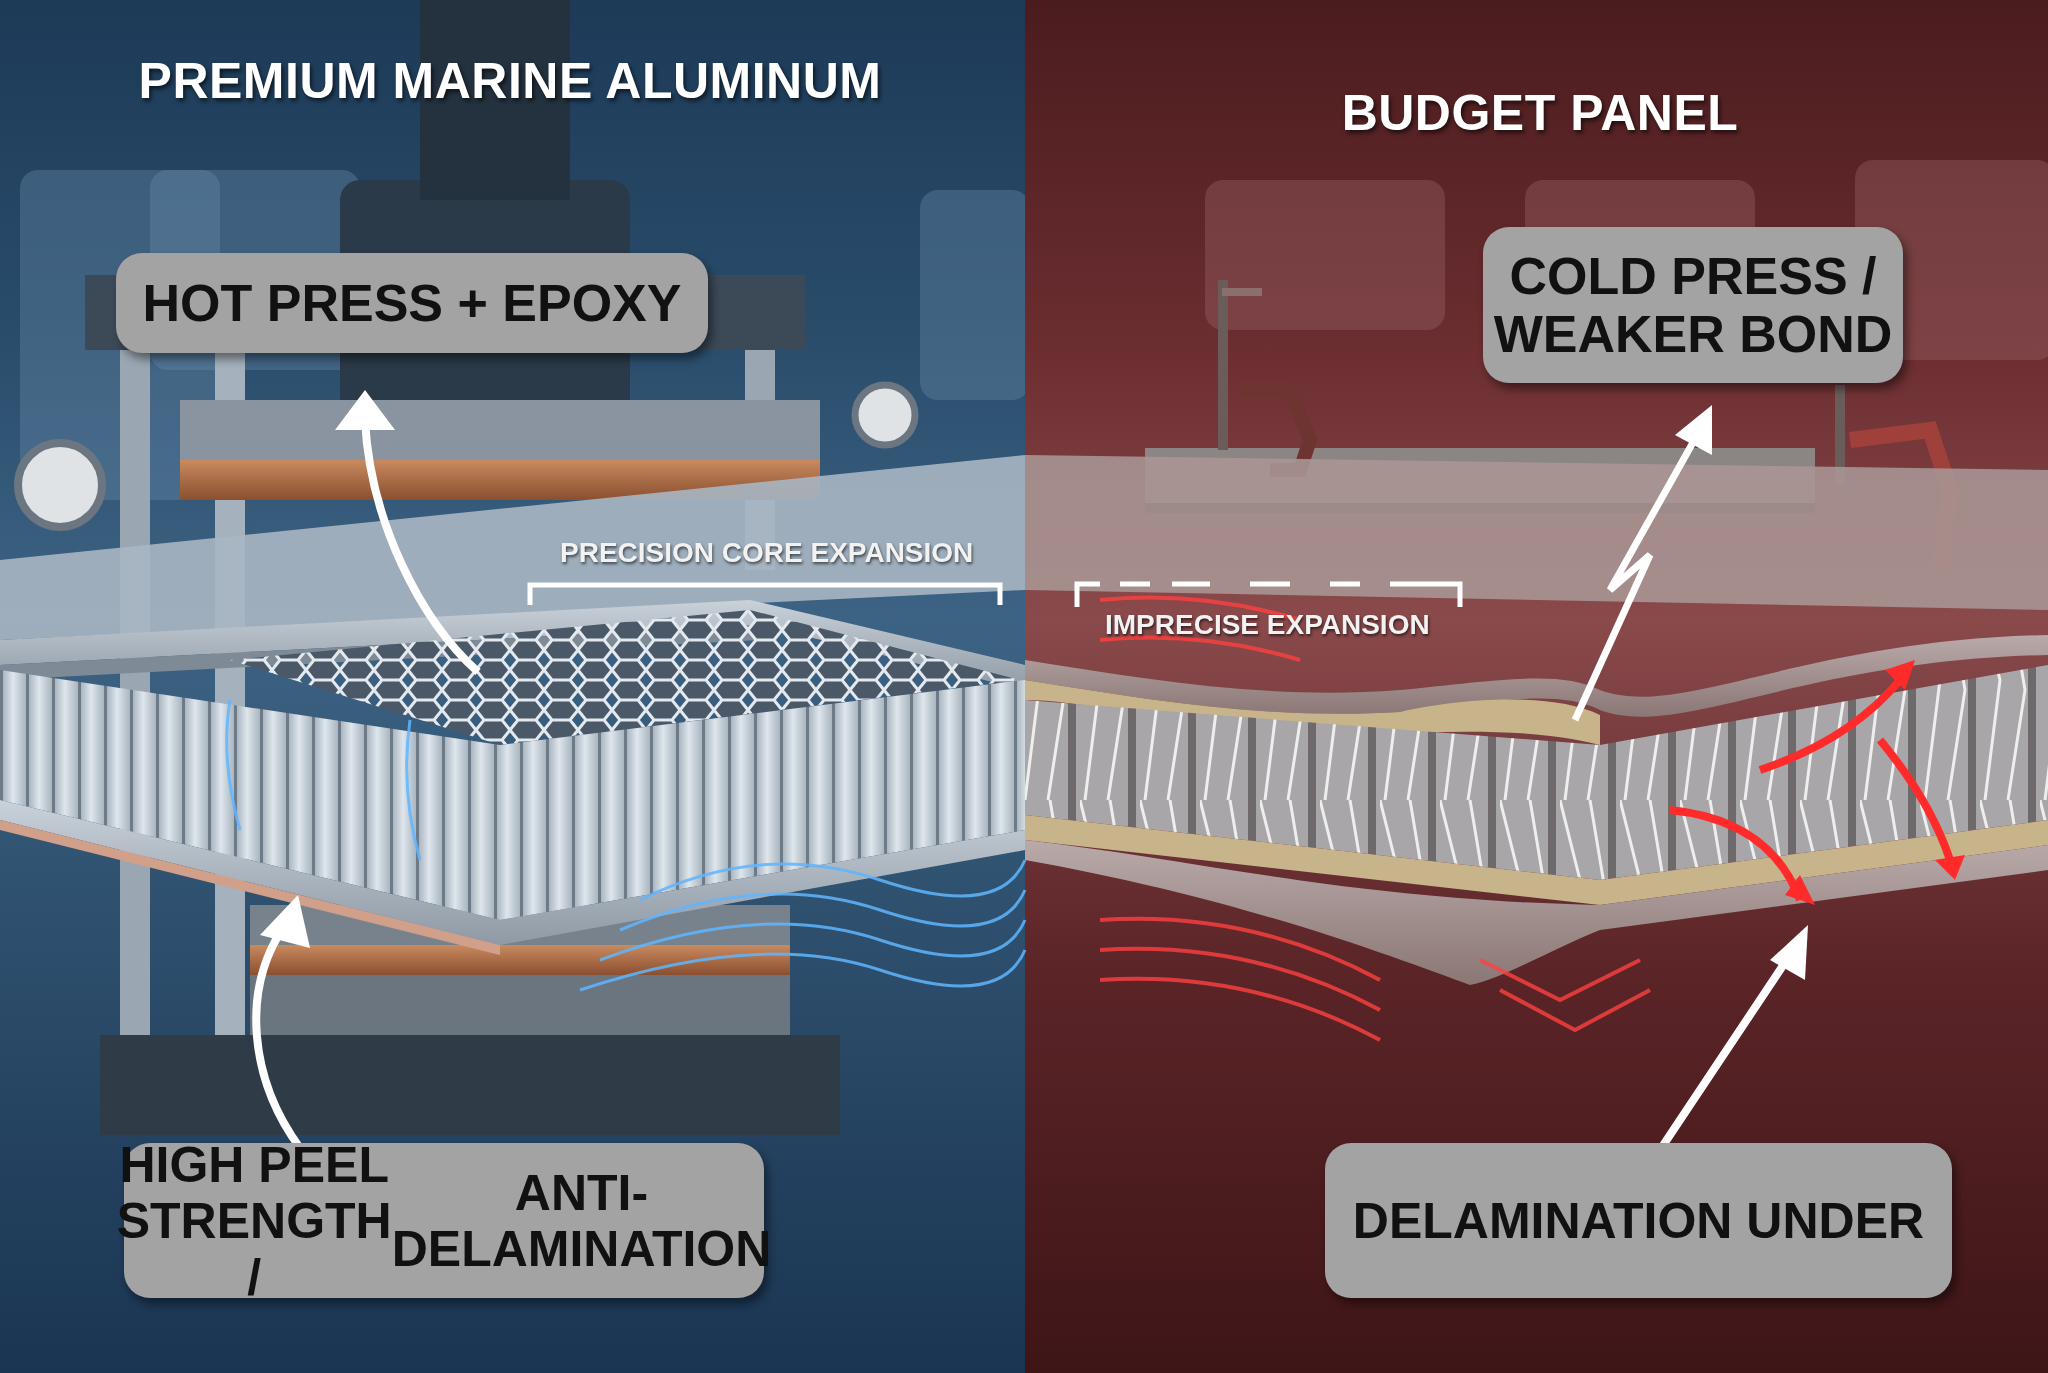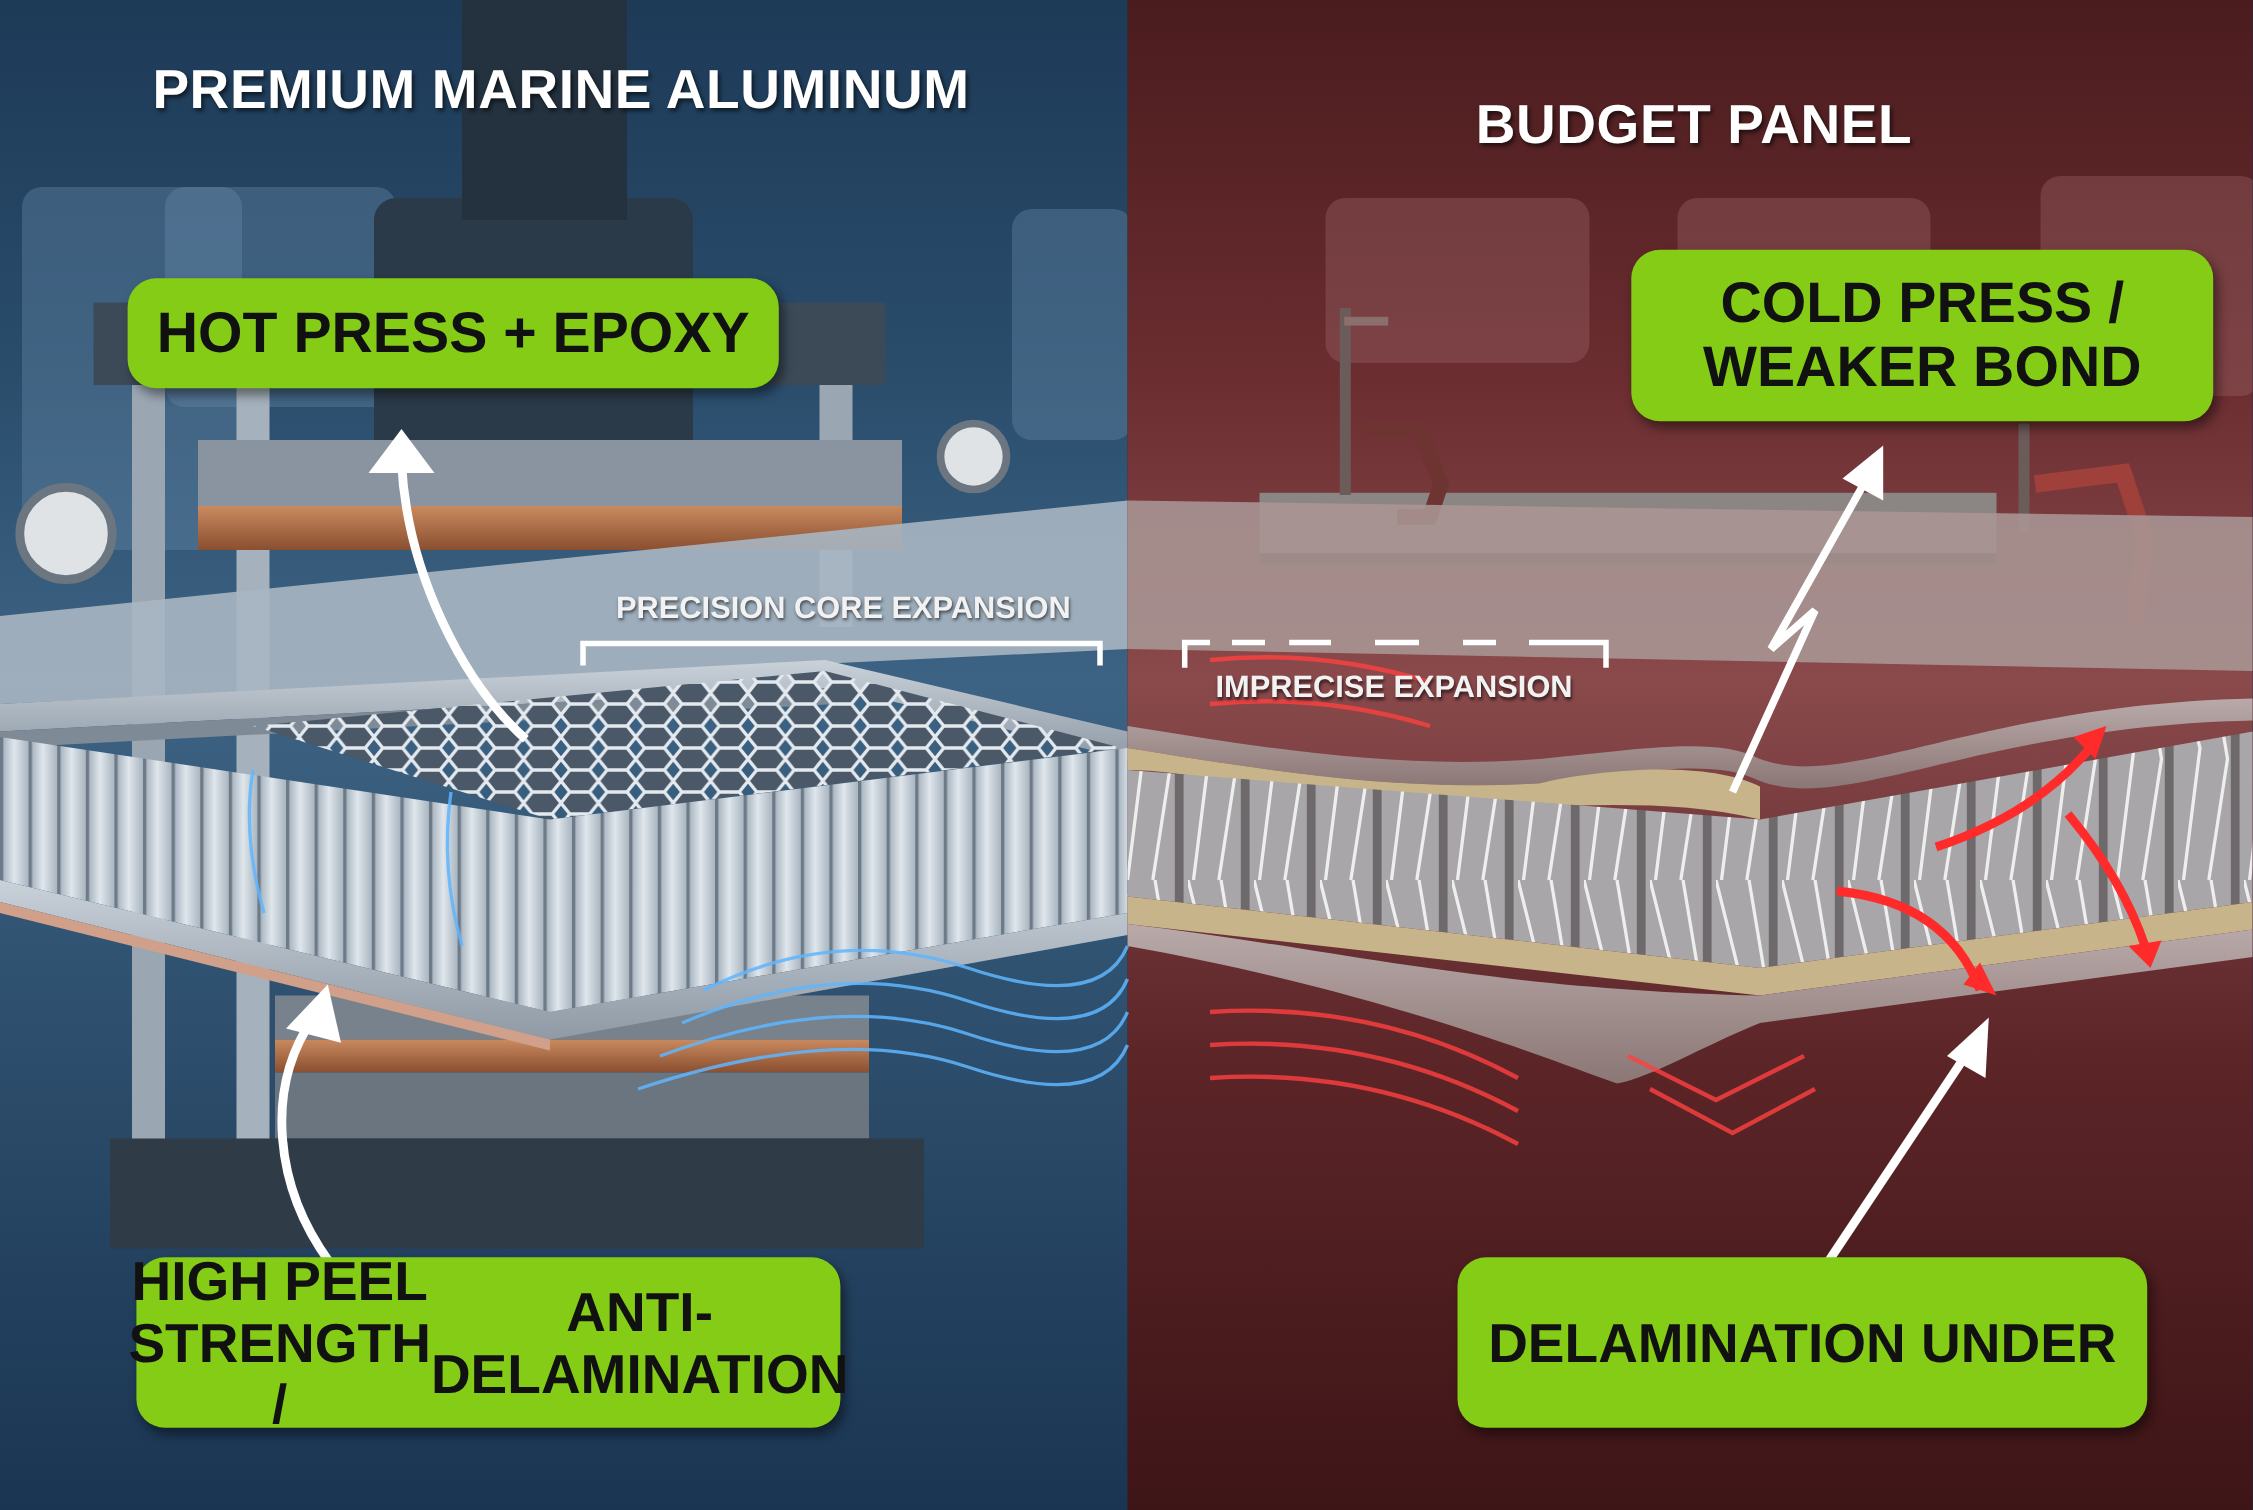--- a/index.html
+++ b/index.html
@@ -5,21 +5,21 @@
   html, body { margin:0; padding:0; }
   body { width:2048px; height:1373px; overflow:hidden; position:relative; font-family:"Liberation Sans", sans-serif; background:#1a2f48; }
   .half { position:absolute; top:0; height:1373px; overflow:hidden; }
   .left { left:0; width:1025px; background:linear-gradient(180deg,#1d3a57 0%,#2a4d6c 25%,#3d6384 45%,#2c4d6b 70%,#1a3552 100%); }
   .right { left:1025px; width:1023px; background:linear-gradient(180deg,#4a1c1e 0%,#6b2d30 25%,#8a4a4c 45%,#5c2528 70%,#3e1517 100%); }
   .win { position:absolute; border-radius:18px; opacity:.35; }
   .left .win { background:#6d8fae; }
   .right .win { background:#a06a6c; }
   .title { position:absolute; color:#fff; font-weight:bold; text-align:center; text-shadow:2px 3px 4px rgba(0,0,0,.6); line-height:1.18; letter-spacing:.5px; }
   .sub { position:absolute; color:#f2f2f2; font-weight:bold; font-size:28px; text-shadow:1px 2px 3px rgba(0,0,0,.6); }
-  .callout { position:absolute; background:#84cc16; border-radius:26px; box-shadow:4px 6px 10px rgba(0,0,0,.45); color:#111; font-weight:bold; display:flex; align-items:center; justify-content:center; text-align:center; line-height:1.12; }
+  .callout { position:absolute; background:#a3a3a3; border-radius:26px; box-shadow:4px 6px 10px rgba(0,0,0,.45); color:#111; font-weight:bold; display:flex; align-items:center; justify-content:center; text-align:center; line-height:1.12; }
   svg { position:absolute; left:0; top:0; }
 </style>
 </head>
 <body>
 
 <div class="half left">
   <div class="win" style="left:20px;top:170px;width:200px;height:330px;"></div>
   <div class="win" style="left:150px;top:170px;width:210px;height:200px;"></div>
   <div class="win" style="left:920px;top:190px;width:110px;height:210px;"></div>
 </div>
@@ -157,21 +157,21 @@
 </div>
 <div class="title" style="left:1240px;top:84px;width:600px;font-size:50px;">BUDGET PANEL</div>
 
 <div class="sub" style="left:560px;top:537px;">PRECISION CORE EXPANSION</div>
 <div class="sub" style="left:1105px;top:565px;margin-top:44px;">IMPRECISE EXPANSION</div>
 
 <div class="callout" style="left:116px;top:253px;width:592px;height:100px;font-size:52px;">
   <span>HOT PRESS + EPOXY</span>
 </div>
 
-<div class="callout" style="left:1483px;top:227px;width:529px;height:156px;font-size:52px;flex-direction:column;">
+<div class="callout" style="left:1483px;top:227px;width:420px;height:156px;font-size:52px;flex-direction:column;">
   <span>COLD PRESS /</span>
   <span>WEAKER BOND</span>
 </div>
 
 <div class="callout" style="left:124px;top:1143px;width:640px;height:155px;font-size:50px;flex-direction:row;">
   <span>HIGH PEEL STRENGTH /</span>
   <span>ANTI-DELAMINATION</span>
 </div>
 
 <div class="callout" style="left:1325px;top:1143px;width:627px;height:155px;font-size:50px;flex-direction:column;">

